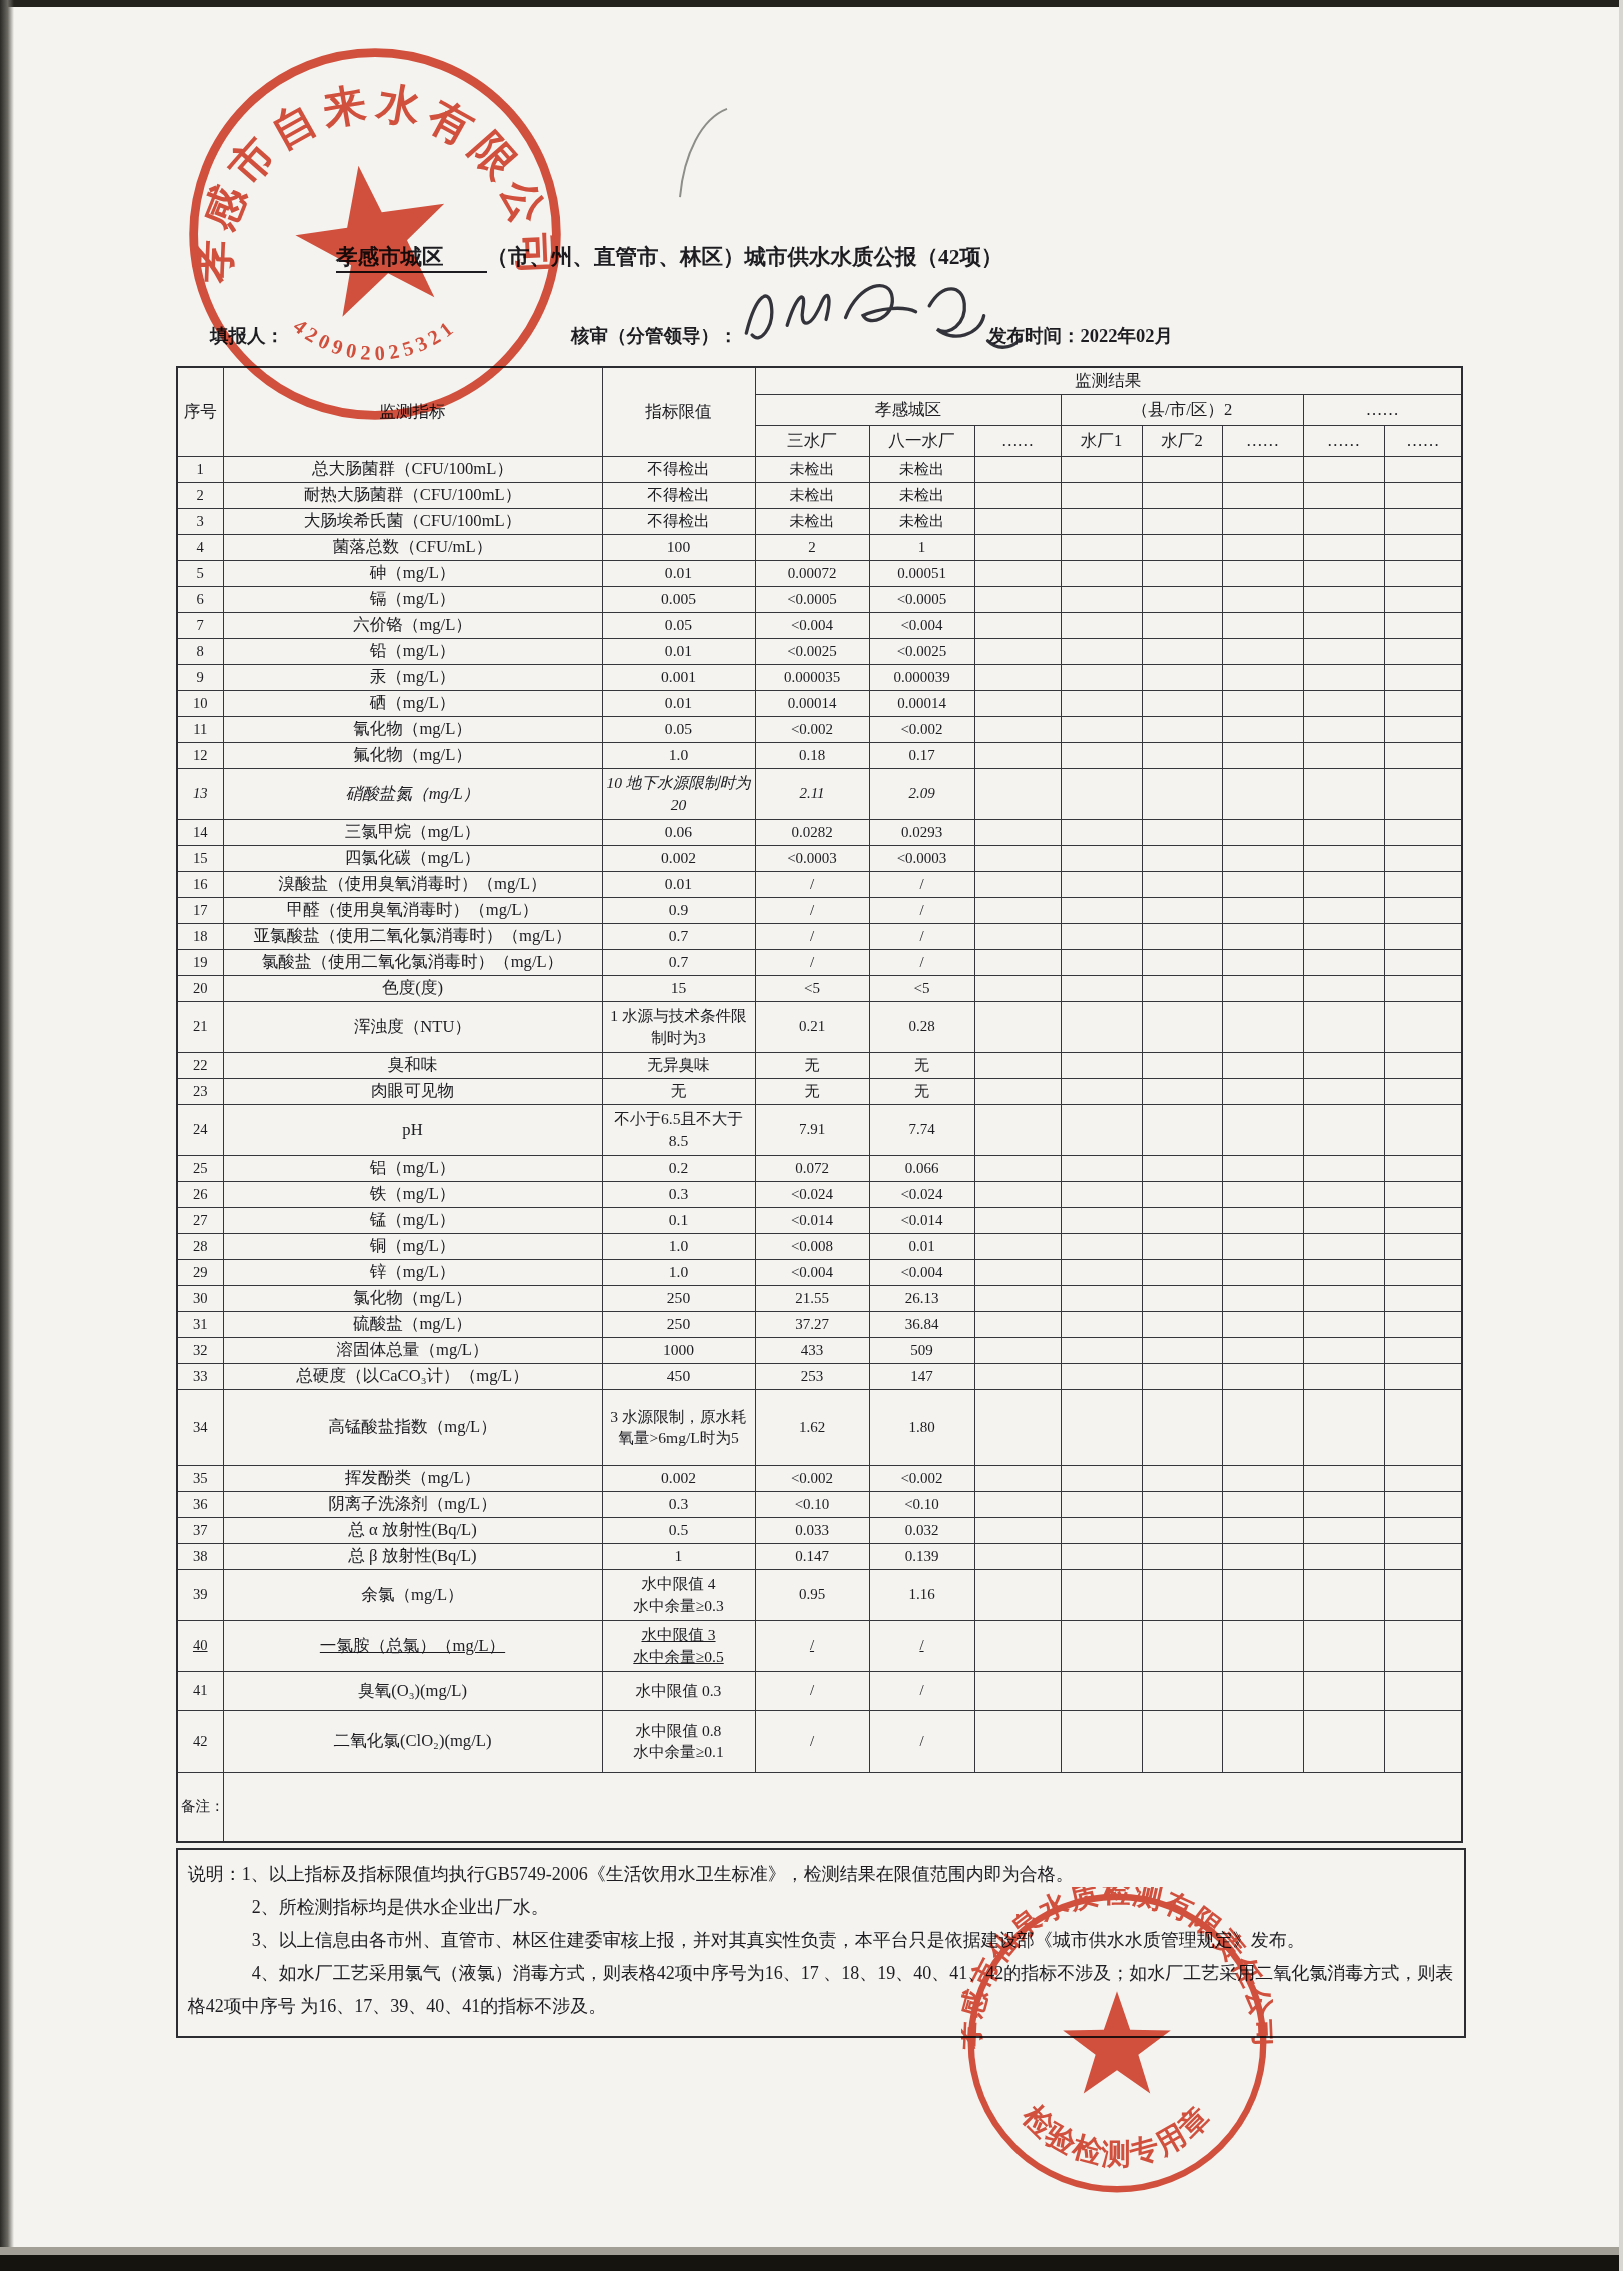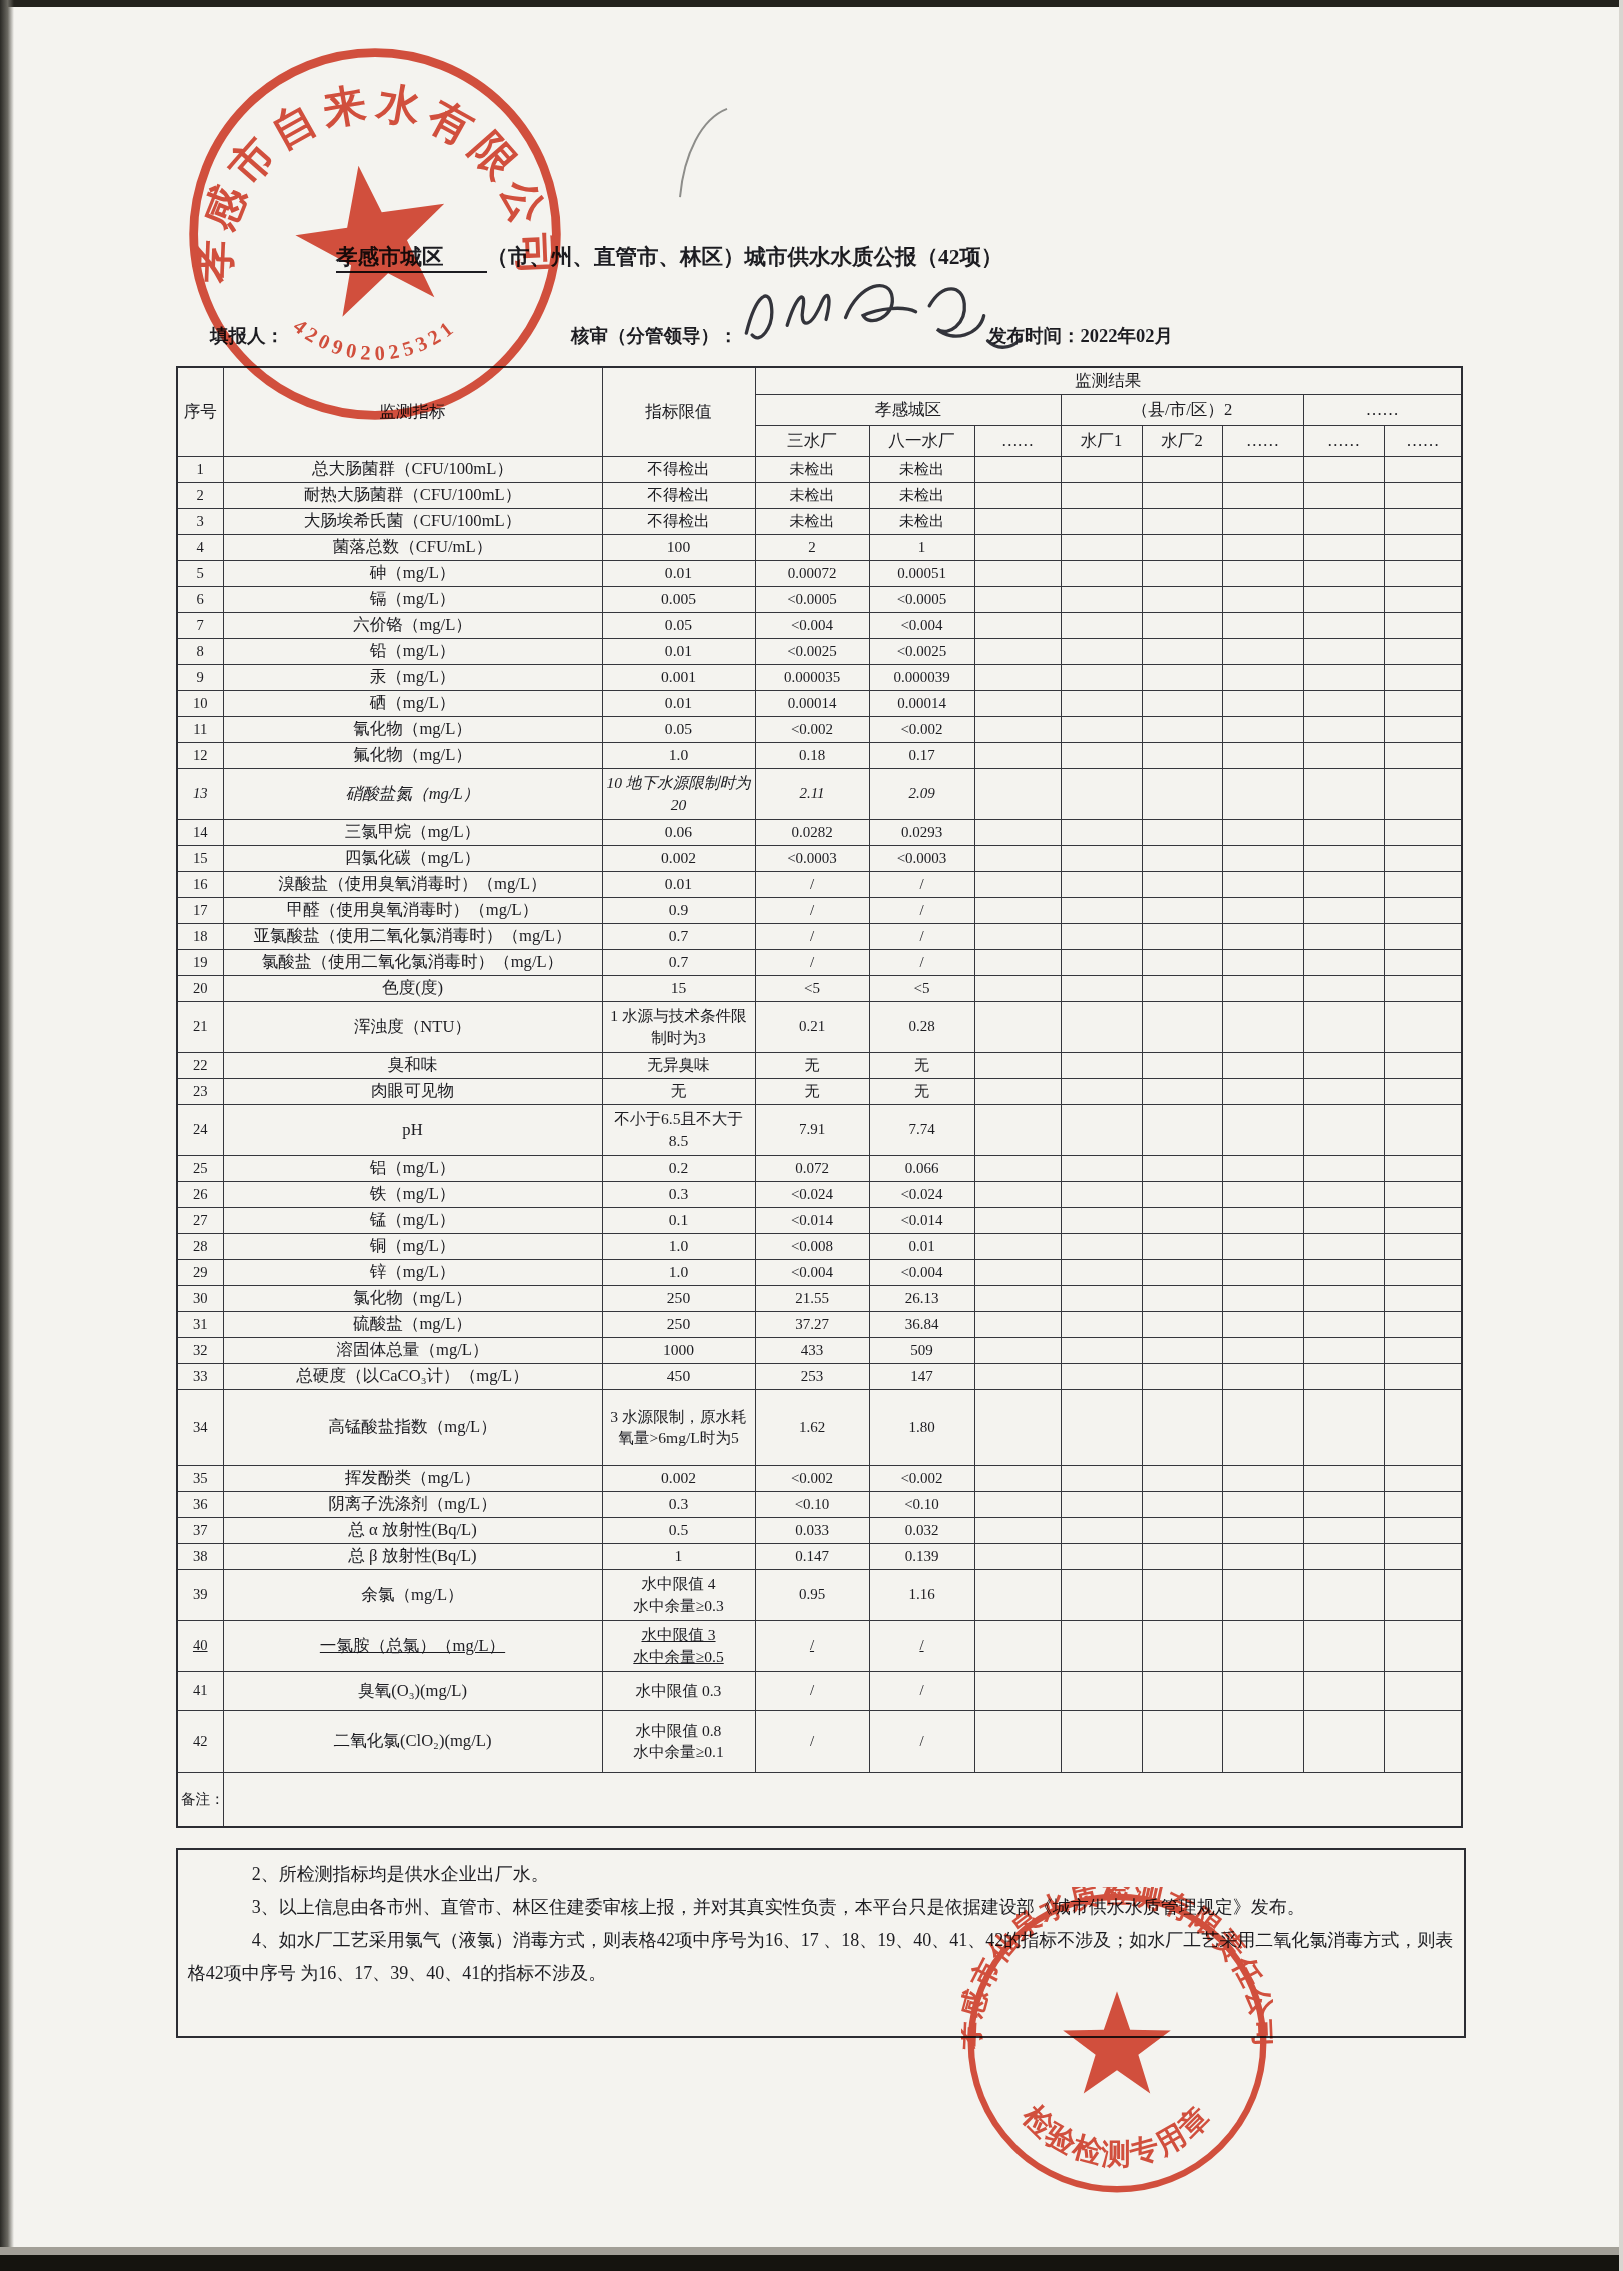--- a/index.html
+++ b/index.html
@@ -671,28 +671,29 @@
 水中余量≥0.1</td>
         <td class="c-val">/</td>
         <td class="c-val">/</td>
         <td class="c-val"></td>
         <td class="c-val"></td>
         <td class="c-val"></td>
         <td class="c-val"></td>
         <td class="c-val"></td>
         <td class="c-val"></td>
       </tr>
-      <tr style="height: 55px; margin-left: 36px;">
+      <tr style="height: 70px; margin-left: 36px;">
         <td class="c-remark-label">备注：</td>
         <td colspan="10" class="c-val"></td>
       </tr>
     </tbody>
   </table>
 
 <div class="notes-box">
+  <div class="note-line note-first">说明：1、以上指标及指标限值均执行GB5749-2006《生活饮用水卫生标准》，检测结果在限值范围内即为合格。</div>
   <div class="note-line">2、所检测指标均是供水企业出厂水。</div>
   <div class="note-line">3、以上信息由各市州、直管市、林区住建委审核上报，并对其真实性负责，本平台只是依据建设部《城市供水水质管理规定》发布。</div>
   <div class="note-line">4、如水厂工艺采用氯气（液氯）消毒方式，则表格42项中序号为16、17 、18、19、40、41、42的指标不涉及；如水厂工艺采用二氧化氯消毒方式，则表格42项中序号 为16、17、39、40、41的指标不涉及。</div>
 </div>
 
 <svg class="stamp stamp-top" width="390" height="390" viewBox="0 0 400 400">
   <circle cx="200" cy="200" r="186" fill="none" stroke="#d7402c" stroke-width="9"></circle>
   <path id="arcTop1" d="M 62,290 A 150,150 0 1 1 338,290" fill="none"></path>
   <path id="arcBot1" d="M 78,240 A 128,128 0 0 0 322,240" fill="none"></path>
   <text font-size="44" letter-spacing="7" fill="#d7402c">

